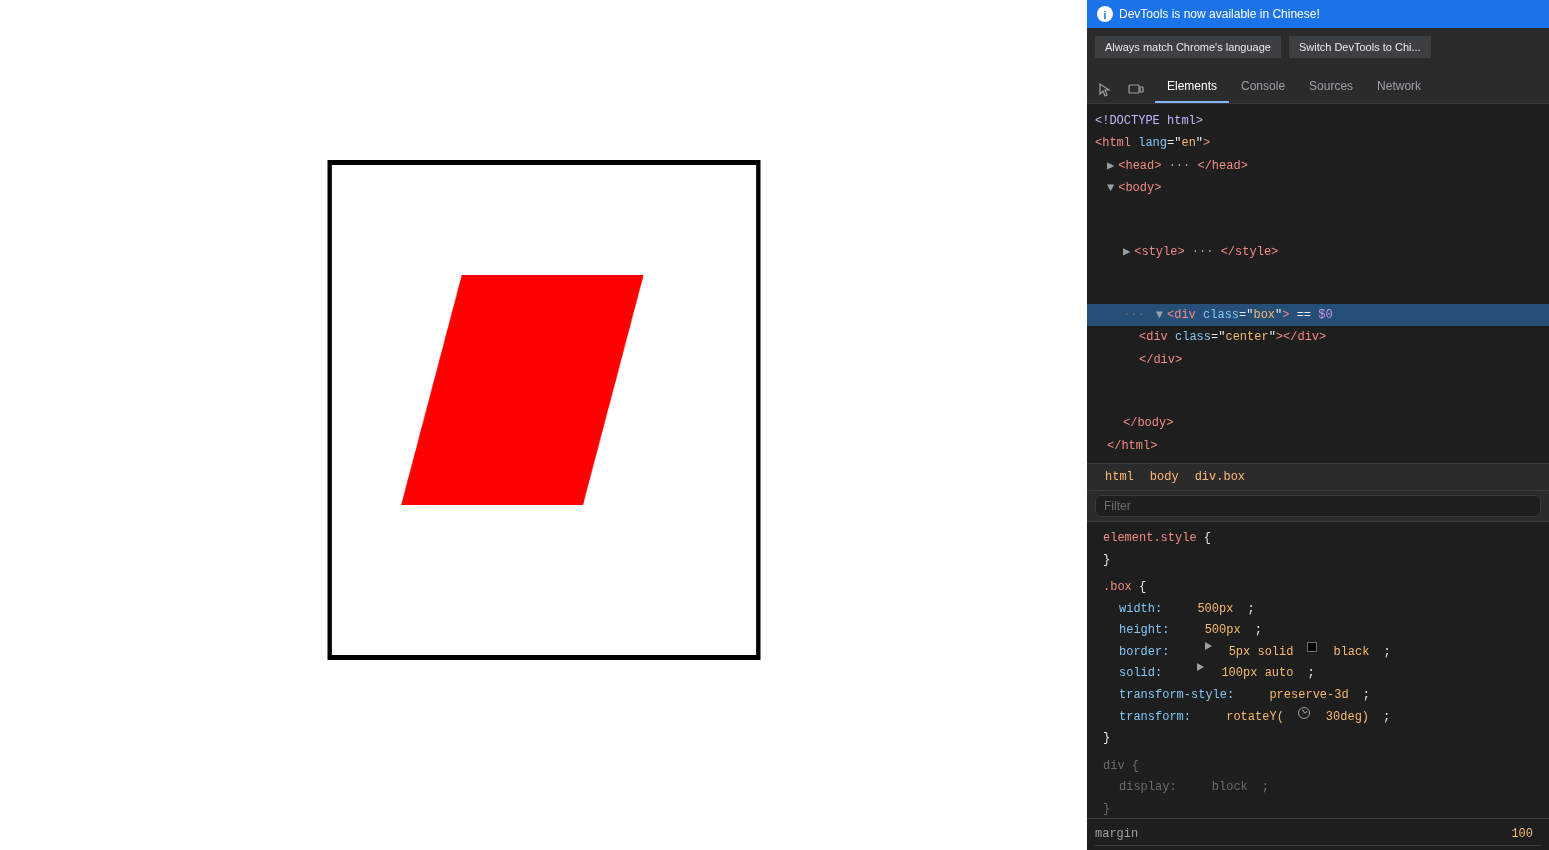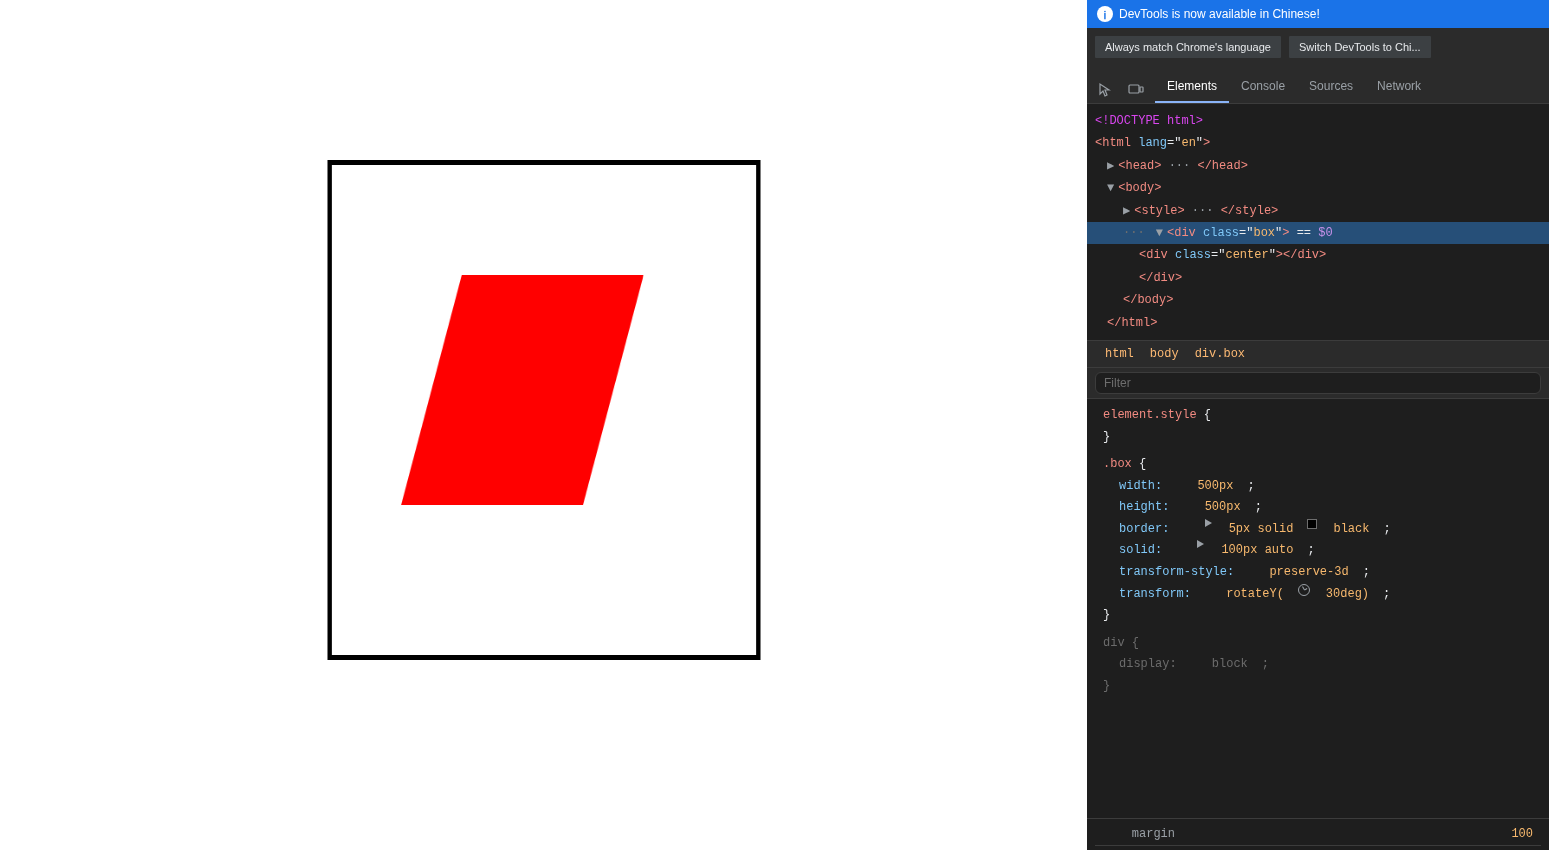--- a/index.html
+++ b/index.html
@@ -121,27 +121,27 @@
     .dom-line {
       padding: 1px 8px;
       white-space: nowrap;
       cursor: pointer;
       color: #e8eaed;
     }
     .dom-line.selected { background: #264f78; }
     .dom-line .tag { color: #f28b82; }
     .dom-line .attr-name { color: #80c8f8; }
     .dom-line .attr-val { color: #f8b96e; }
-    .dom-line .comment { color: #d946ef; }
+    .dom-line .comment { color: #c4b5fd; }
     .dom-line .equals { color: #e8eaed; }
     .dom-line .dollar { color: #c792ea; }
     .dom-line .arrow { color: #9aa0a6; margin-right: 4px; }
     .dom-line .dots { color: #9aa0a6; }
     .indent1 { padding-left: 20px; font-family: Liberation Mono, monospace; }
-    .indent2 { padding-left: 36px; }
+    .indent2 { padding-left: 36px; margin-top: 41px; }
     .indent3 { padding-left: 52px; }
 
     
     .devtools-breadcrumb {
       background: #2b2b2b;
       padding: 6px 10px;
       font-size: 12px;
       font-family: 'Courier New', monospace;
       color: #9aa0a6;
       display: flex;
@@ -237,21 +237,20 @@
     .box-model-row {
       display: flex;
       align-items: center;
       border-bottom: 1px solid #3c3c3c;
       padding: 4px 0;
     }
     .box-model-label {
       color: #9aa0a6;
       width: 80px;
       flex-shrink: 0;
-      text-align: right;
     }
     .box-model-value {
       color: #f8b96e;
       margin-left: auto;
       padding-right: 8px;
     }
 
     .clock-icon {
       display: inline-flex;
       align-items: center;

